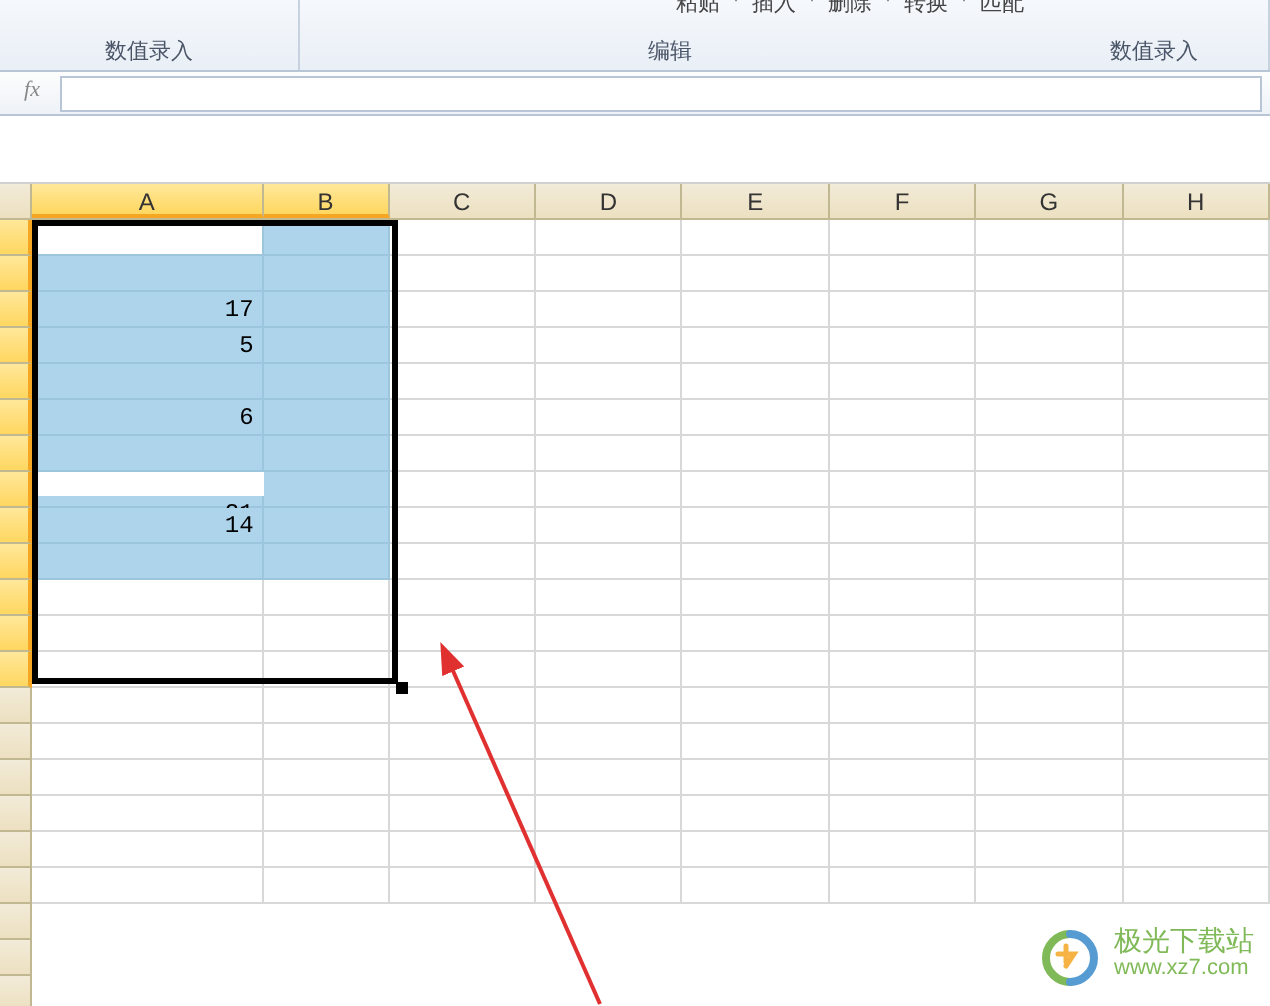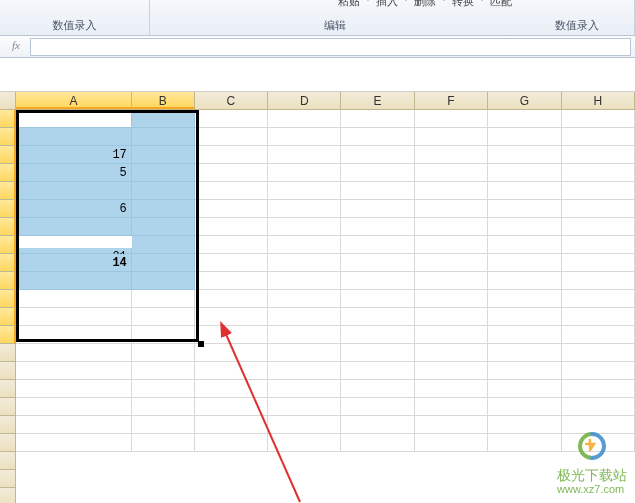--- a/index.html
+++ b/index.html
@@ -222,24 +222,23 @@
   .arrow-svg {
     position: absolute;
     pointer-events: none;
   }
   
   .watermark {
     position: absolute;
     bottom: 8px;
     right: 8px;
     display: flex;
-    align-items: center;
+    align-items: flex-start;
     gap: 6px;
     opacity: 0.85;
-    flex-direction: column;
   }
   .watermark-icon {
     width: 32px;
     height: 32px;
   }
   .watermark-text {
     font-size: 14px;
     color: #6aad3a;
     line-height: 1.1;
   }
@@ -394,21 +393,21 @@
         <div class="cell sel" style="width: 120px; margin-top: 12px;">21</div>
         <div class="cell sel" style="width: 65px;"></div>
         <div class="cell" style="width: 76px;"></div>
         <div class="cell" style="width: 76px;"></div>
         <div class="cell" style="width: 76px;"></div>
         <div class="cell" style="width: 76px;"></div>
         <div class="cell" style="width: 76px;"></div>
         <div class="cell" style="width: 76px;"></div>
       </div>
       <div class="grid-row">
-        <div class="cell sel" style="width: 120px; font-weight: bold;">14</div>
+        <div class="cell sel" style="width: 120px;">14</div>
         <div class="cell sel" style="width: 65px;"></div>
         <div class="cell" style="width: 76px;"></div>
         <div class="cell" style="width: 76px;"></div>
         <div class="cell" style="width: 76px;"></div>
         <div class="cell" style="width: 76px;"></div>
         <div class="cell" style="width: 76px;"></div>
         <div class="cell" style="width: 76px;"></div>
       </div>
       <div class="grid-row">
         <div class="cell sel" style="width: 120px;"></div>

